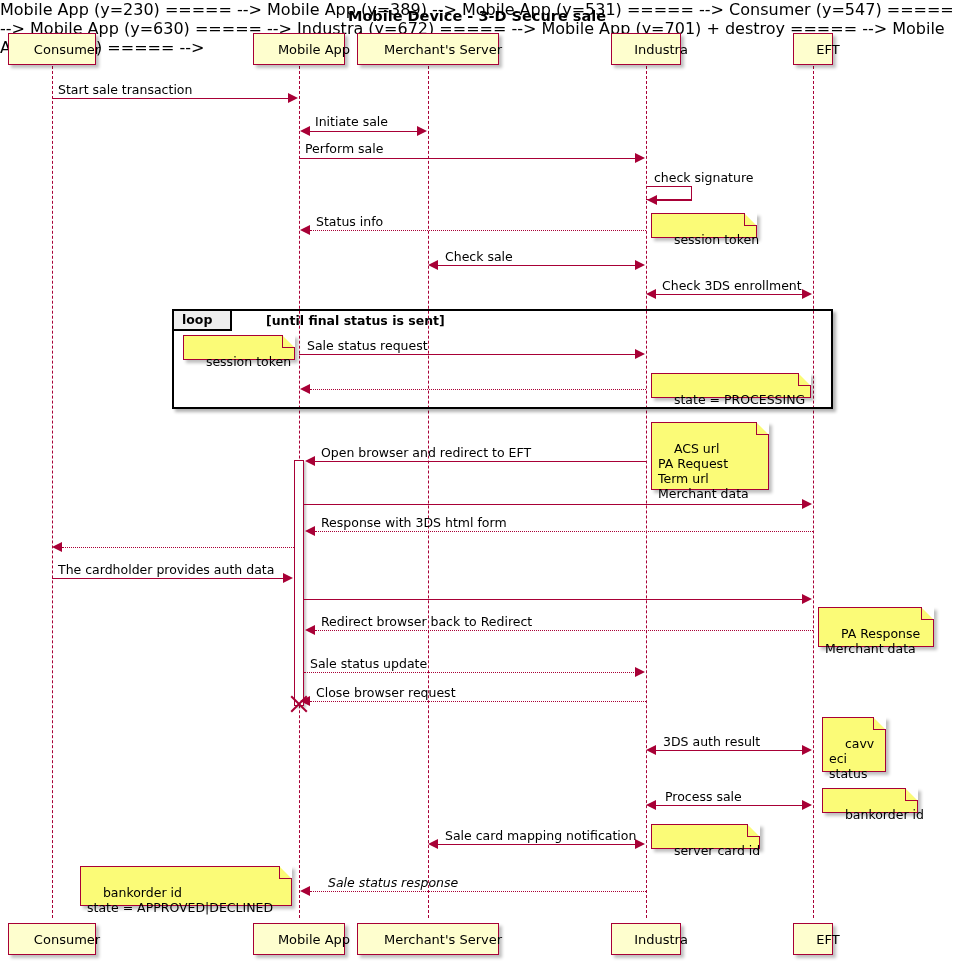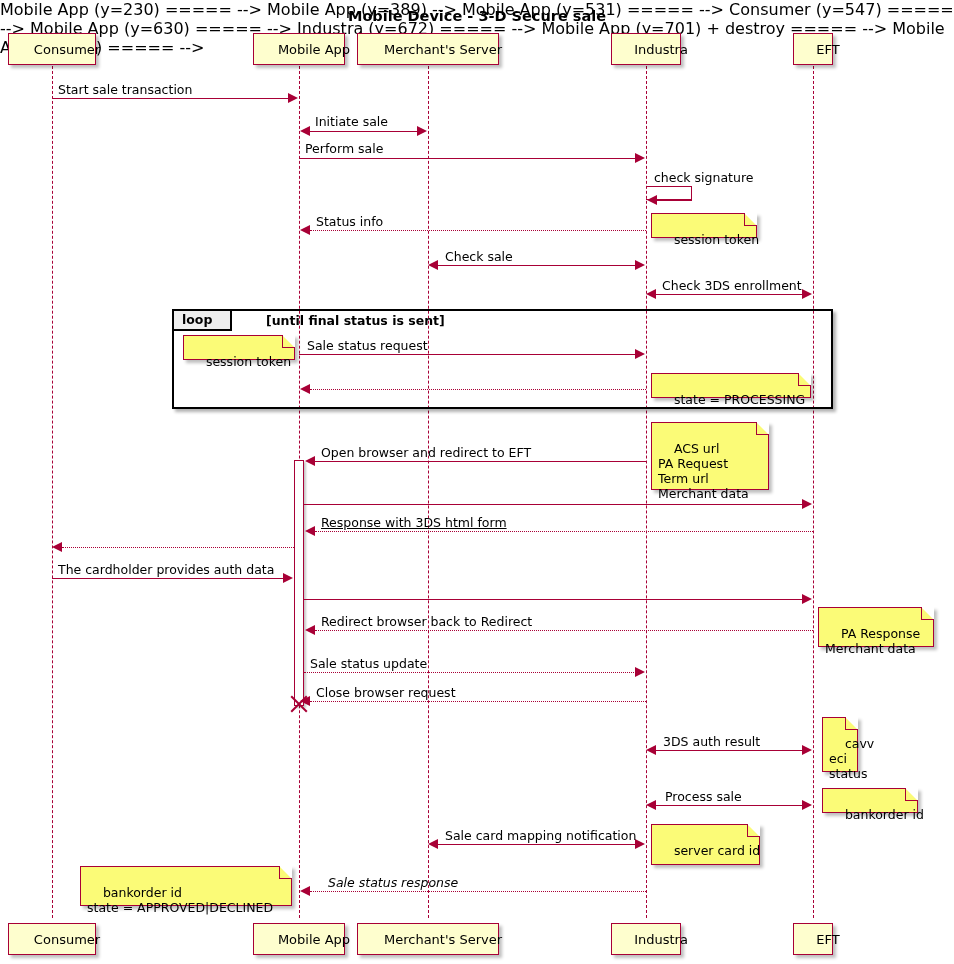--- a/index.html
+++ b/index.html
@@ -318,21 +318,21 @@
     <span class="fold" style="border-top:none;border-right:none;background:transparent;"></span>
   </div>
 
   
   <div class="msg-line" style="left:304px; top:504px; width:499px;"></div>
   <div class="arrowhead right" style="left:802px; top:499px;"></div>
 
    Mobile App (y=531) ===== --&gt;
   <div class="msg-line dotted" style="left:315px; top:531px; width:498px;"></div>
   <div class="arrowhead left" style="left:305px; top:526px;"></div>
-  <div class="msg-label" style="left:321px; top:515px;text-decoration:underline;">Response with 3DS html form</div>
+  <div class="msg-label" style="left:321px; top:515px;">Response with 3DS html form</div>
 
    Consumer (y=547) ===== --&gt;
   <div class="msg-line dotted" style="left:62px; top:547px; width:232px;"></div>
   <div class="arrowhead left" style="left:52px; top:542px;"></div>
 
   
   <div class="msg-line" style="left:52px; top:578px; width:232px;"></div>
   <div class="arrowhead right" style="left:283px; top:573px;"></div>
   <div class="msg-label" style="left:58px; top:562px;">The cardholder provides auth data</div>
 
@@ -367,21 +367,21 @@
       <span class="b"></span>
   </div>
 
   
   <div class="msg-line" style="left:656px; top:750px; width:147px;"></div>
   <div class="arrowhead left" style="left:646px; top:745px;"></div>
   <div class="arrowhead right" style="left:802px; top:745px;"></div>
   <div class="msg-label" style="left:663px; top:734px;">3DS auth result</div>
 
   
-  <div class="note" style="left:822px; top:717px; width:36px; height:55px;">
+  <div class="note" style="left:822px; top:717px; width:64px; height:55px;">
     <span>cavv
 eci
 status</span>
     <span class="foldcut"></span>
     <span class="fold" style="border-top:none;border-right:none;background:transparent;"></span>
   </div>
 
   
   <div class="msg-line" style="left:656px; top:805px; width:147px;"></div>
   <div class="arrowhead left" style="left:646px; top:800px;"></div>
@@ -395,21 +395,21 @@
     <span class="fold" style="border-top:none;border-right:none;background:transparent;"></span>
   </div>
 
   
   <div class="msg-line" style="left:438px; top:844px; width:198px;"></div>
   <div class="arrowhead left" style="left:428px; top:839px;"></div>
   <div class="arrowhead right" style="left:635px; top:839px;"></div>
   <div class="msg-label" style="left:445px; top:828px;">Sale card mapping notification</div>
 
   
-  <div class="note" style="left:651px; top:824px; width:109px; height:41px;">
+  <div class="note" style="left:651px; top:824px; width:109px; height:25px;">
     <span>server card id</span>
     <span class="foldcut"></span>
     <span class="fold" style="border-top:none;border-right:none;background:transparent;"></span>
   </div>
 
    Mobile App (y=891) ===== --&gt;
   <div class="msg-line dotted" style="left:310px; top:891px; width:336px;"></div>
   <div class="arrowhead left" style="left:300px; top:886px;"></div>
   <div class="msg-label" style="left:328px; top:875px;font-style:italic;">Sale status response</div>
 

